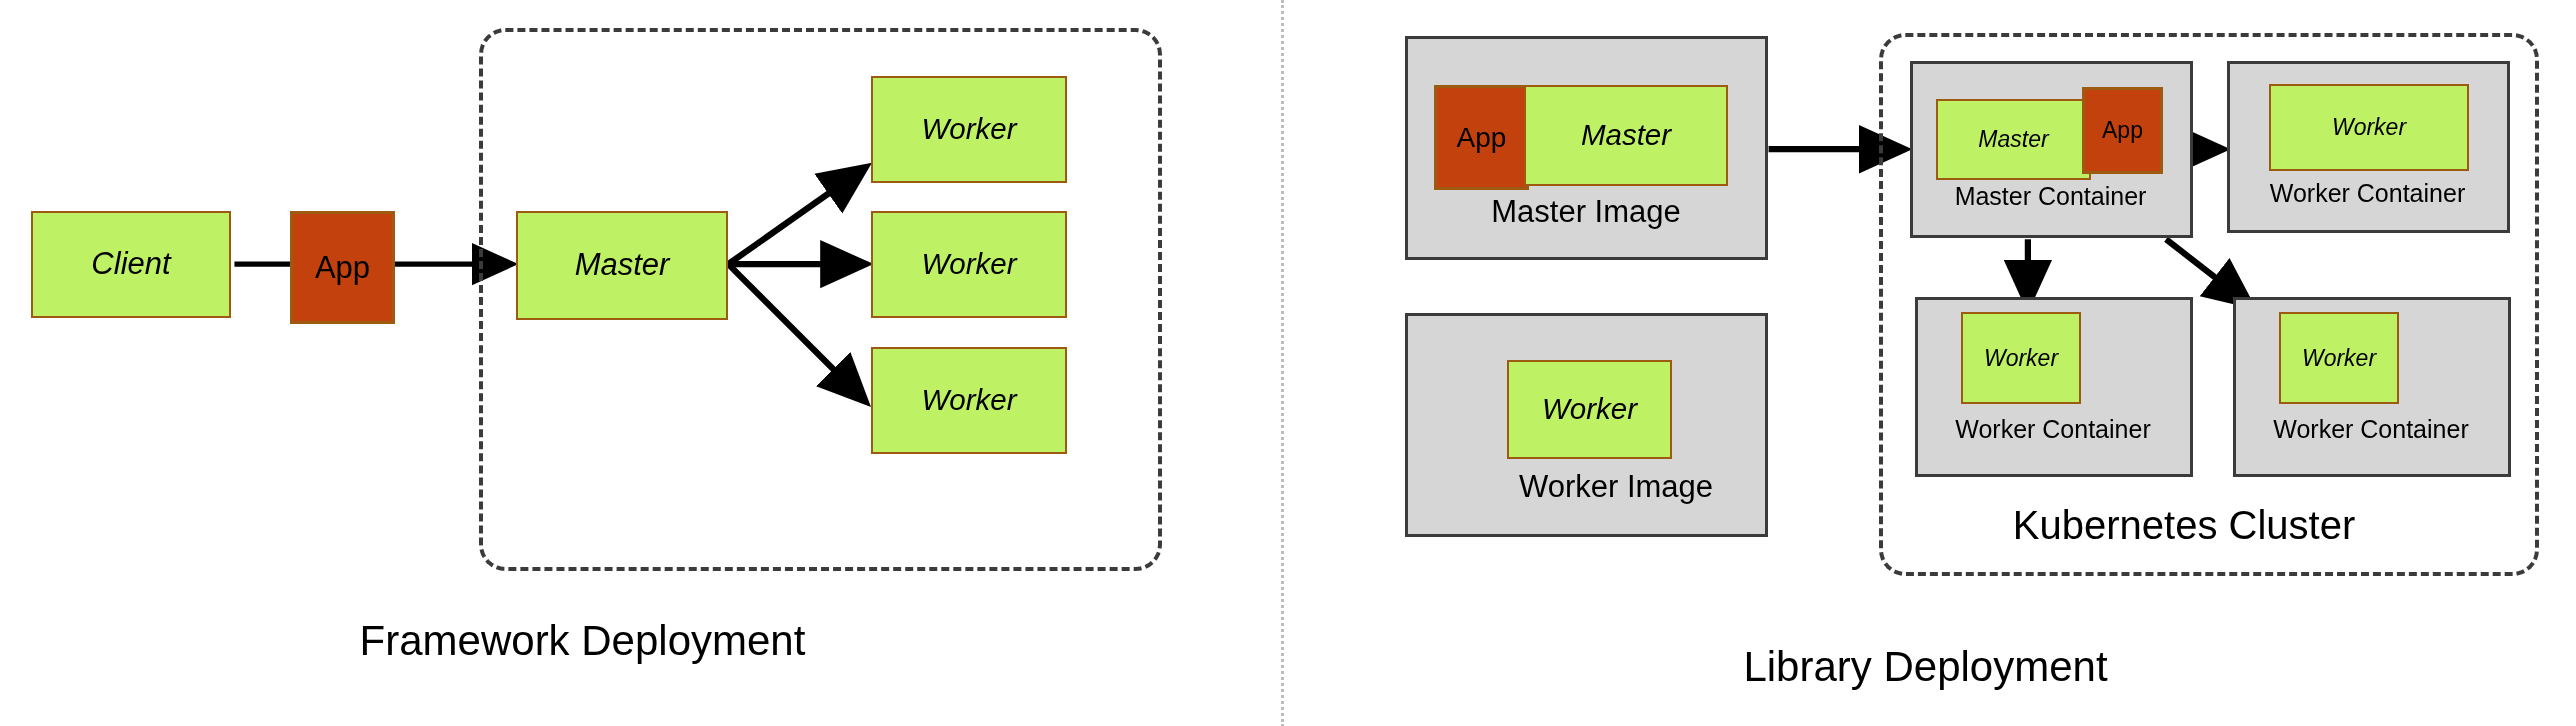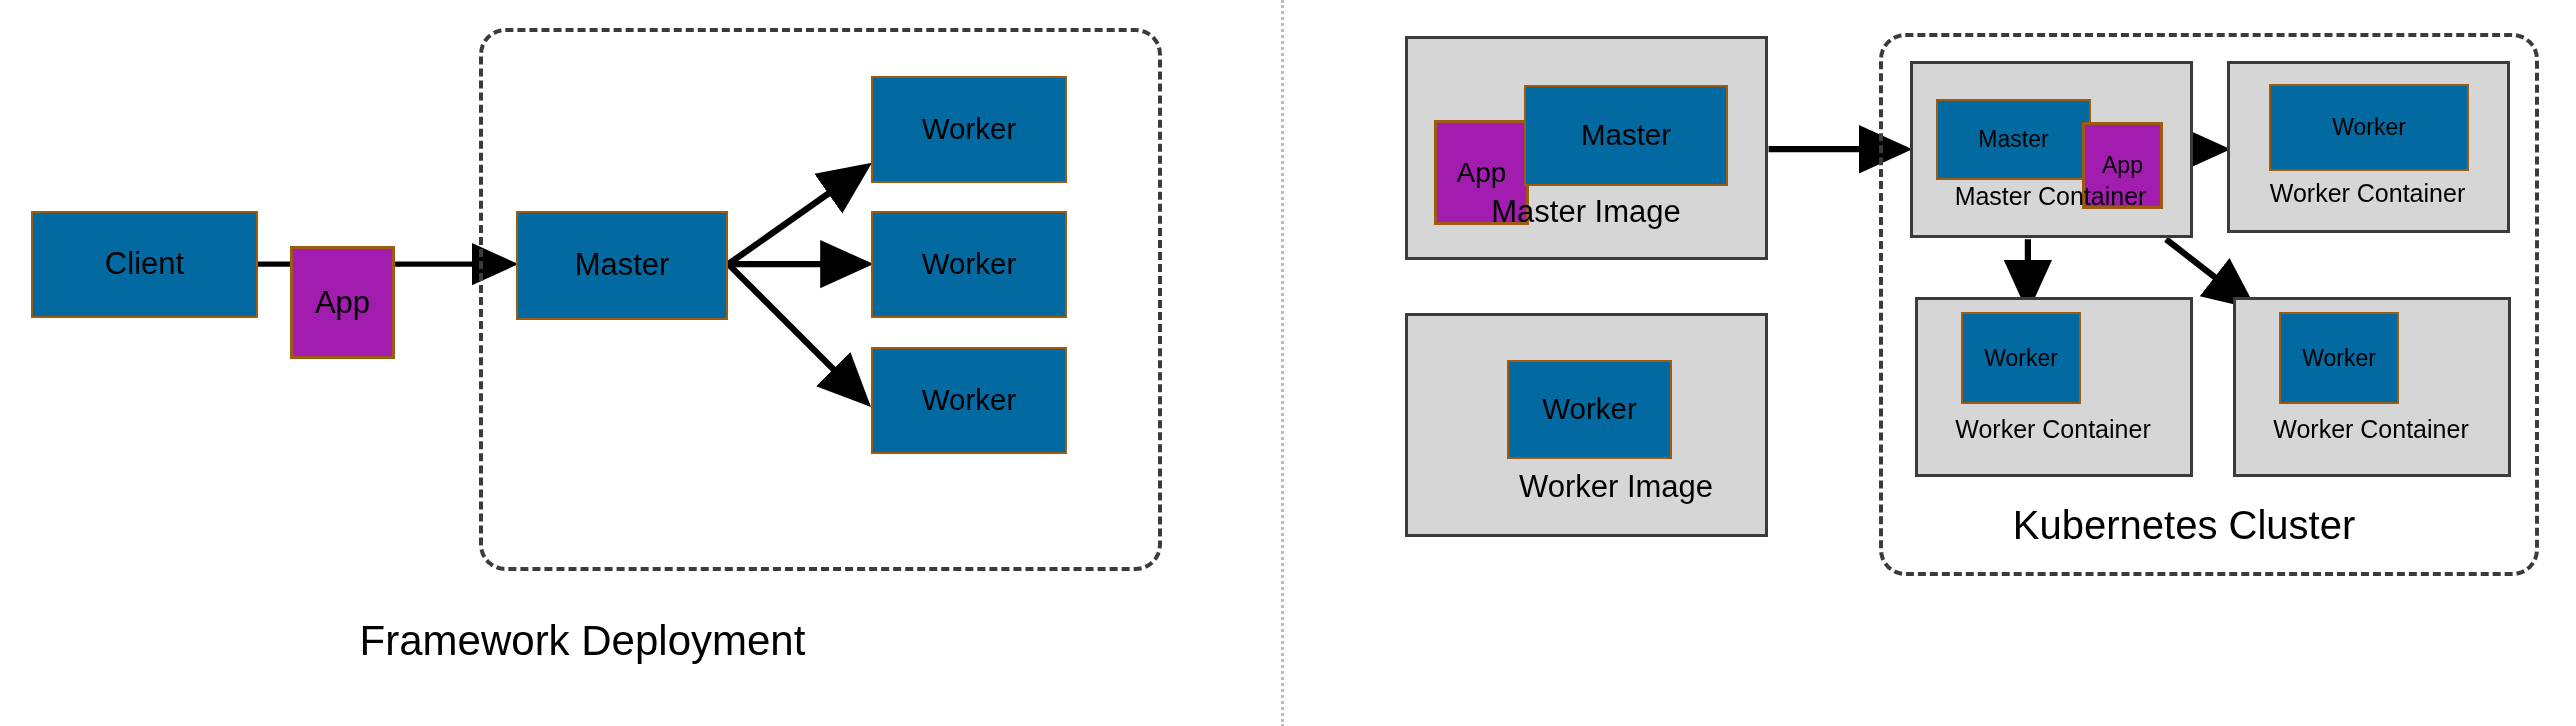--- a/index.html
+++ b/index.html
@@ -3,38 +3,38 @@
 <meta charset="utf-8">
 <style>
   html,body{margin:0;padding:0;background:#ffffff;}
   body{font-family:"Liberation Sans", sans-serif;}
   #stage{position:relative;width:2576px;height:727px;background:#ffffff;overflow:hidden;}
 
   .abs{position:absolute;box-sizing:border-box;}
 
   
   .orange-box{
-    background:#0369a1;
+    background:#bef264;
     border:2.3px solid #9C5B10;
     display:flex;align-items:center;justify-content:center;
     color:#000;
     text-align:center;
     line-height:1.05;
+    font-style:italic;
   }
   .gray-box{
     background:#D6D6D6;
     border:3.9px solid #3B3B3B;
   }
   .note{
-    background:#a21caf;
+    background:#c2410c;
     border:3.1px solid #9C5B10;
     display:flex;align-items:center;justify-content:center;
     color:#000;
     text-align:center;
-    margin-top:35px;
   }
   .note-wrap{position:absolute;}
 
   .dashed-cluster{
     border:4.7px dashed #3B3B3B;
     border-radius:26.4px;
     background:transparent;
   }
 
   .cap{
@@ -80,21 +80,21 @@
 
     <line x1="2612" y1="308" x2="2612" y2="392" stroke="#000" stroke-width="8" marker-end="url(#arw)"></line>
 
     <line x1="2790" y1="308" x2="2898" y2="392" stroke="#000" stroke-width="8" marker-end="url(#arw)"></line>
   </svg>
 
   <div class="divider" style="left:1281px;"></div>
 
   <div class="abs dashed-cluster" style="left:479px;top:28px;width:683px;height:543px;"></div>
 
-  <div class="abs orange-box" style="left:31px;top:211px;width:227px;height:107px;font-size:31px;">
+  <div class="abs orange-box" style="left:31px;top:211px;width:200px;height:107px;font-size:31px;">
     <span>Client</span>
   </div>
 
   <div class="note-wrap" style="left:290px;top:211px;width:99px;height:107px;">
     <div class="note" style="position:absolute;left:0;top:0;width:99px;height:107px;font-size:31px;">
       <span>App</span>
     </div>
     <span class="fold"></span>
     <span class="fold2"></span>
   </div>
@@ -187,15 +187,18 @@
     </div>
     <div class="cap" style="left:0;top:115px;width:270px;font-size:25px;">
       <span>Worker Container</span>
     </div>
   </div>
 
   <div class="cap" style="left:1854px;top:503px;width:660px;font-size:40px;">
     <span>Kubernetes Cluster</span>
   </div>
 
+  <div class="cap" style="left:1320px;top:643px;width:1211px;font-size:42px;">
+    <span>Library Deployment</span>
+  </div>
 
 </div>
 
 
 </body></html>

